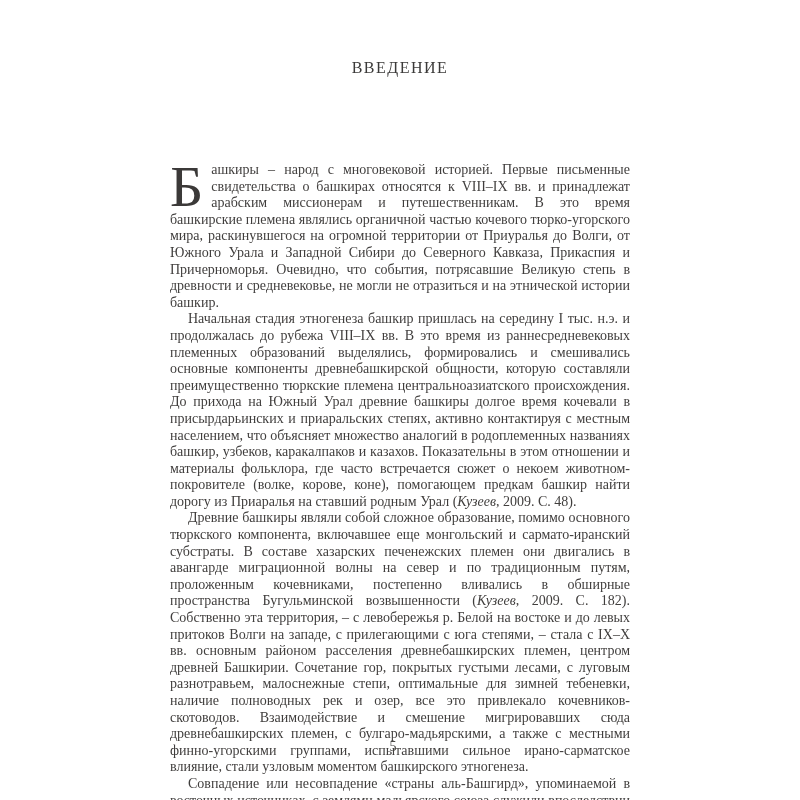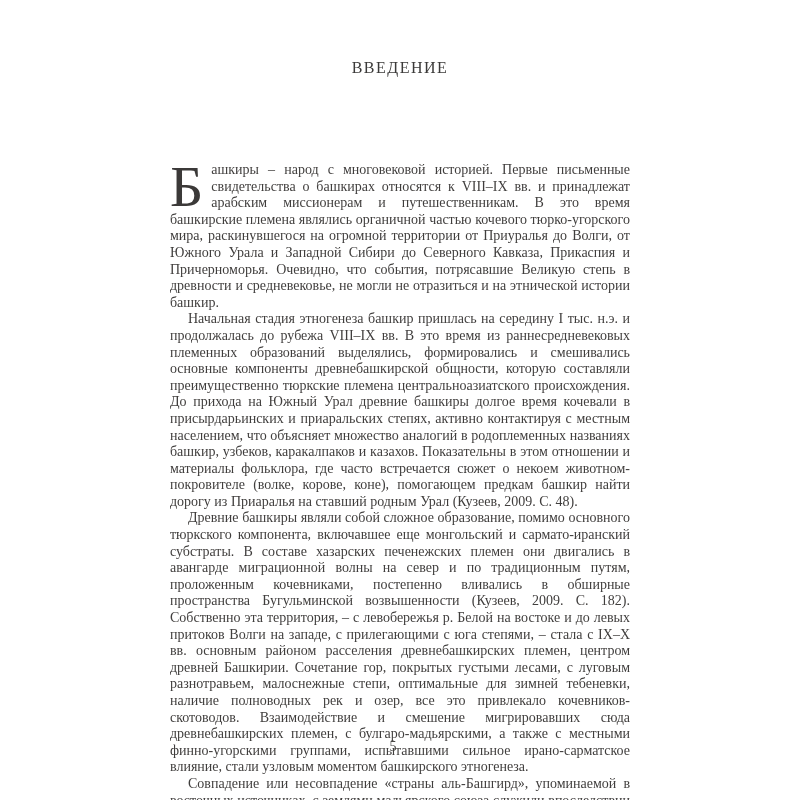--- a/index.html
+++ b/index.html
@@ -46,20 +46,21 @@
     text-indent: 0;
   }
   .drop-cap {
     float: left;
     font-size: 58px;
     line-height: 44px;
     padding: 3px 8px 0 0;
     color: #3b3938;
   }
   .cite-italic {
+    font-style: italic;
   }
   .page-number {
     position: absolute;
     top: 739px;
     left: 170px;
     width: 446px;
     text-align: center;
     font-size: 14px;
     color: #4a4846;
   }

